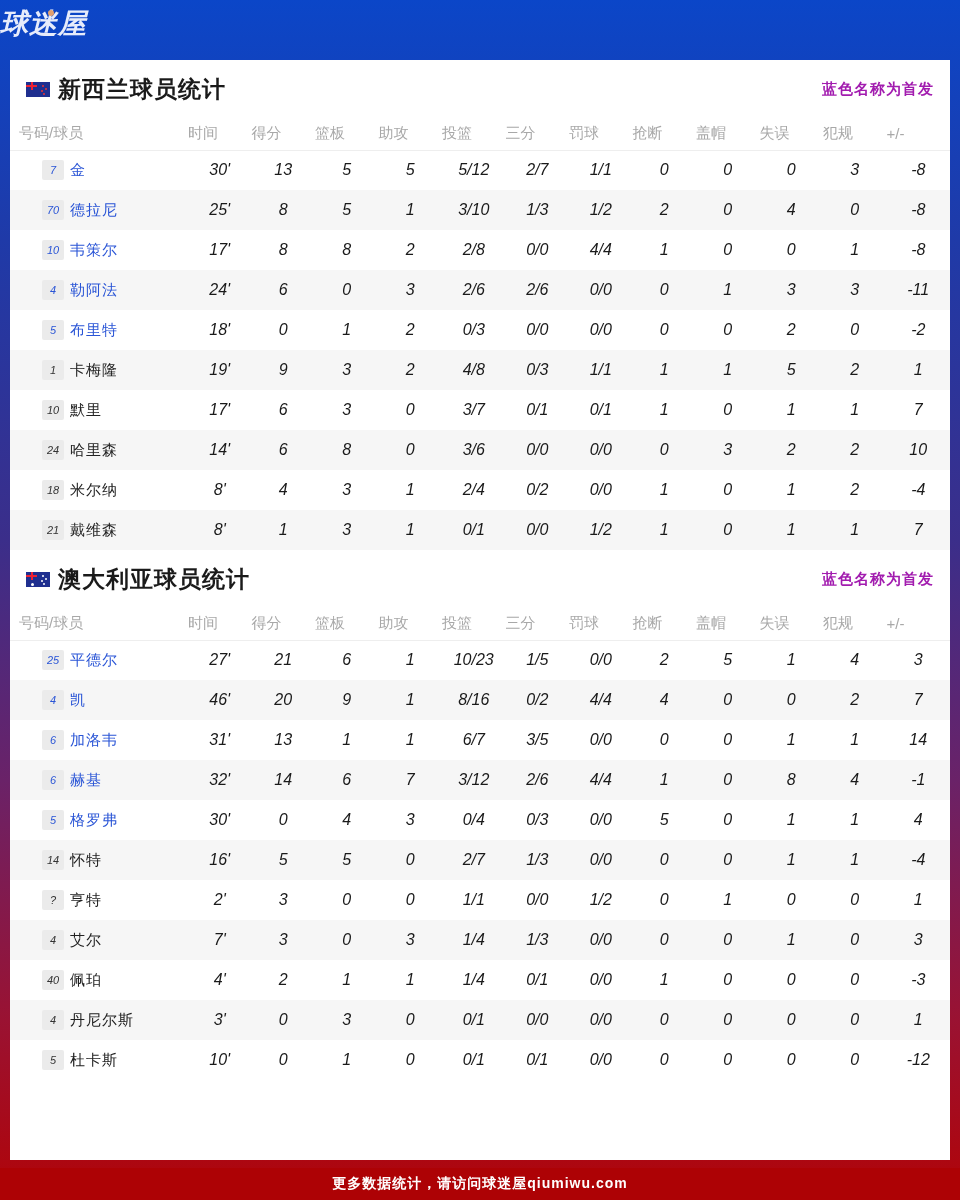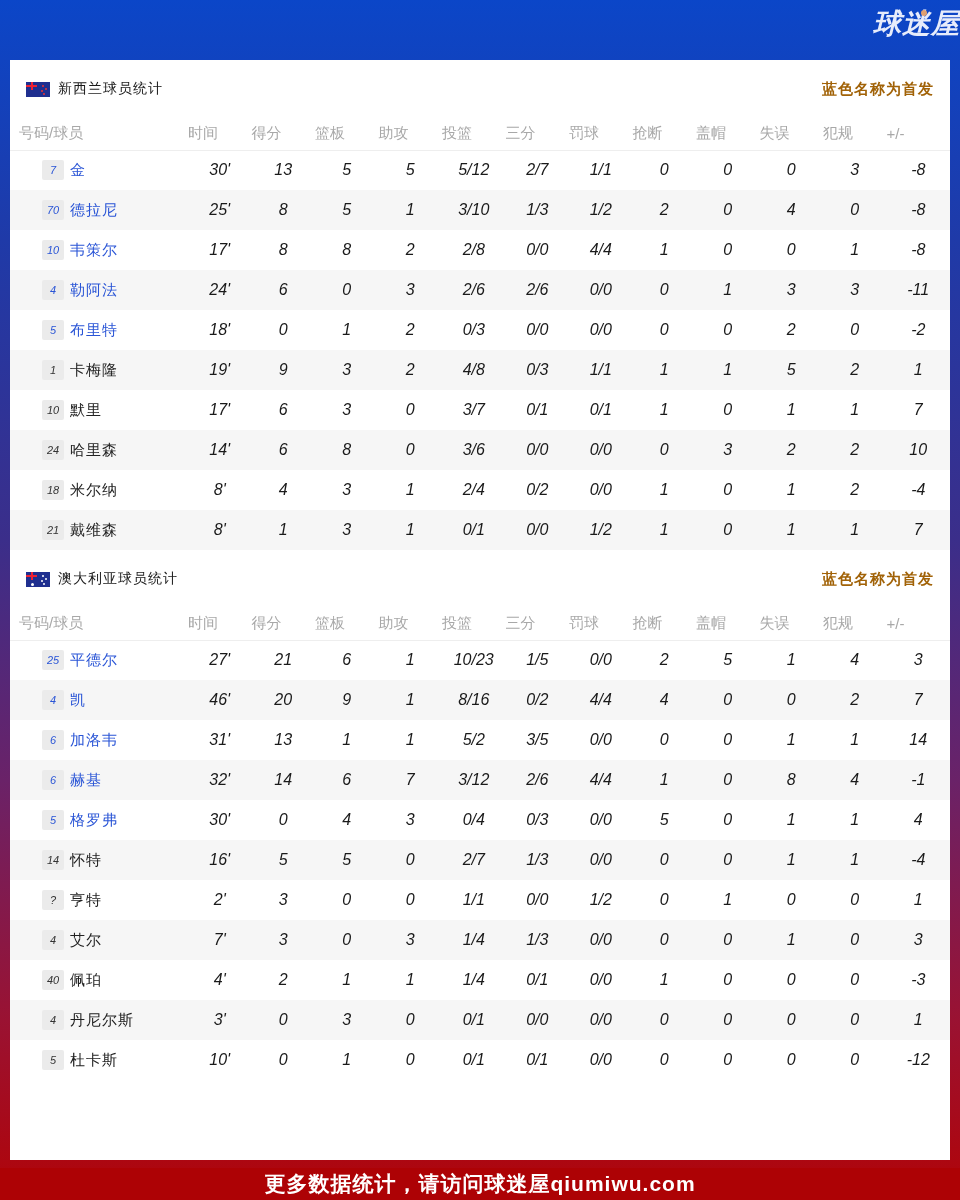--- a/index.html
+++ b/index.html
@@ -5,21 +5,21 @@
   * { box-sizing: border-box; margin: 0; padding: 0; }
   html, body { width: 960px; height: 1200px; }
   body {
     font-family: "Liberation Sans", "DejaVu Sans", sans-serif;
     background: linear-gradient(180deg, #0b46c8 0%, #1f3aa8 20%, #3b2e8a 45%, #6a2268 65%, #9a1232 85%, #b10408 100%);
     position: relative;
     overflow: hidden;
   }
   .header {
     height: 48px;
-    display: flex; align-items: center; justify-content: flex-end;
+    display: flex; align-items: center; justify-content: flex-start;
   }
   .logo {
     color: #e7ecfb;
     font-size: 28px; font-weight: bold; font-style: italic;
     letter-spacing: 1px;
     position: relative;
   }
   .logo .dot {
     position: absolute; width: 6px; height: 6px; border-radius: 50%;
     background: #e0a070; top: 5px; left: 48px;
@@ -34,40 +34,40 @@
   }
   .section-title { display: flex; align-items: center; }
   .flag { width: 24px; height: 15px; margin-right: 8px; position: relative; overflow: hidden; background: #1f2f8f; }
   .flag .uj { position: absolute; left: 0; top: 0; width: 11px; height: 8px; background: #1f2f8f; }
   .flag .uj::before { content: ""; position: absolute; left: 0; top: 3px; width: 11px; height: 2px; background: #e23; }
   .flag .uj::after { content: ""; position: absolute; left: 4.5px; top: 0; width: 2px; height: 8px; background: #e23; }
   .flag .uj-w { position: absolute; left: 0; top: 2px; width: 11px; height: 4px; background: #fff; }
   .flag .uj-w2 { position: absolute; left: 3.5px; top: 0; width: 4px; height: 8px; background: #fff; }
   .flag .star { position: absolute; width: 2px; height: 2px; background: #e33; border-radius: 50%; }
   .flag.au .star { background: #fff; }
-  .title-text { font-size: 14px; font-weight: normal; color: #1a1a1a; letter-spacing: 1px; }
-  .legend-note { font-size: 15px; color: #a16207; font-weight: bold; letter-spacing: 1px; }
+  .title-text { font-size: 23px; font-weight: bold; color: #1a1a1a; letter-spacing: 1px; }
+  .legend-note { font-size: 15px; color: #a21caf; font-weight: bold; letter-spacing: 1px; }
   table { width: 100%; border-collapse: collapse; table-layout: fixed; }
   th { height: 32px; font-size: 15px; font-weight: normal; color: #a8a8a8; text-align: left; border-bottom: 1px solid #eeeeee; }
   th.name-col { text-align: left; padding-left: 9px; }
   td { height: 40px; font-size: 16px; color: #1a1a1a; text-align: center; font-style: italic; }
   tr.row:nth-child(even) td { background: #f6f6f6; }
   td.name-cell { text-align: left; padding-left: 32px; font-style: normal; }
   .jersey {
     display: inline-block; width: 22px; height: 20px; background: #ebebeb;
     font-size: 11px; font-style: italic; color: #333; text-align: center; line-height: 20px;
     vertical-align: middle; margin-right: 6px; border-radius: 2px;
   }
   .starter .jersey { color: #2a55d6; }
   .pname { font-size: 15px; vertical-align: middle; color: #222; letter-spacing: 1px; }
   .starter .pname { color: #2a55d6; }
   .footer {
     position: absolute; left: 0; bottom: 0; width: 960px; height: 32px;
     display: flex; align-items: center; justify-content: center;
-    color: #ffffff; font-size: 21px; font-weight: bold; letter-spacing: 1px;
+    color: #ffffff; font-size: 14px; font-weight: bold; letter-spacing: 1px;
     background: #ad0205;
   }
   col.c-name { width: 178px; }
 </style>
 </head>
 <body>
 
 <div class="header">
   <div class="logo">
     <span>球迷屋</span>
@@ -360,21 +360,21 @@
               <td>0</td>
               <td>2</td>
               <td>7</td>
             </tr>
             <tr class="row starter">
               <td class="name-cell"><span class="jersey">6</span><span class="pname">加洛韦</span></td>
               <td>31'</td>
               <td>13</td>
               <td>1</td>
               <td>1</td>
-              <td>5/2</td>
+              <td>6/7</td>
               <td>3/5</td>
               <td>0/0</td>
               <td>0</td>
               <td>0</td>
               <td>1</td>
               <td>1</td>
               <td>14</td>
             </tr>
             <tr class="row starter">
               <td class="name-cell"><span class="jersey">6</span><span class="pname">赫基</span></td>

